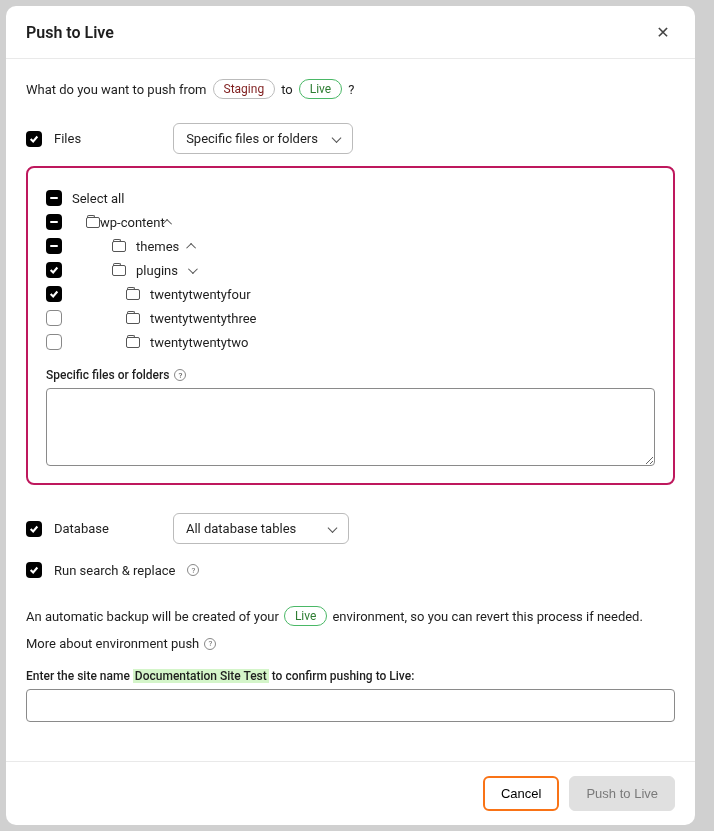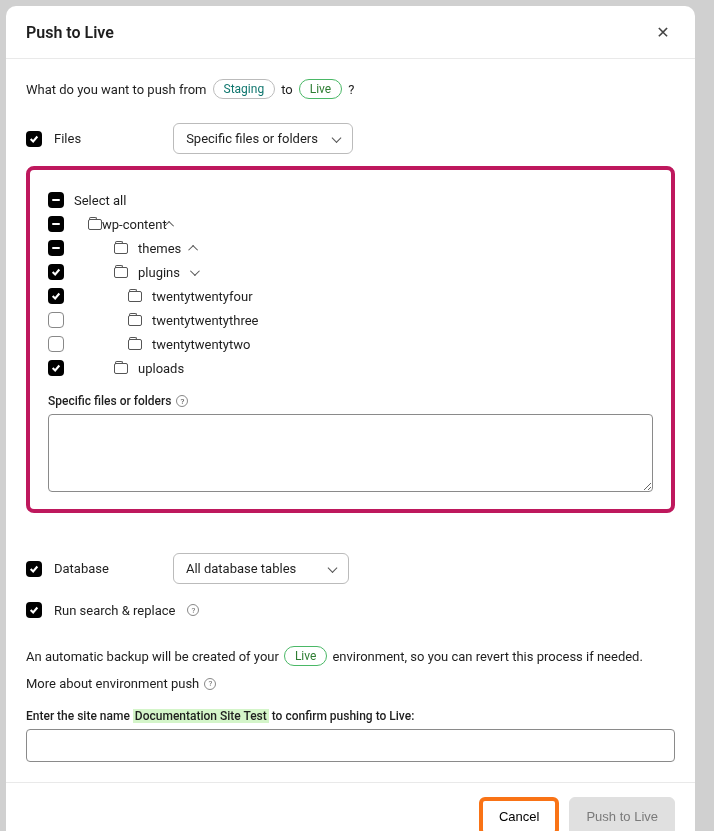--- a/index.html
+++ b/index.html
@@ -30,21 +30,21 @@
 .close-btn {
   background: none; border: none; font-size: 16px; cursor: pointer;
   color: #444; width: 24px; height: 24px; display:flex; align-items:center; justify-content:center;
 }
 .modal-body { padding: 20px; flex: 1; }
 .prompt-line { display: flex; align-items: center; gap: 6px; margin-bottom: 24px; flex-wrap: wrap; }
 .pill {
   display: inline-flex; align-items: center; padding: 2px 10px;
   border-radius: 12px; font-size: 12px;
 }
-.pill-staging { border: 1px solid #bbb; color: #0f766e; }
+.pill-staging { border: 1px solid #bbb; color: #7f1d1d; }
 .pill-live { border: 1px solid #4ab866; color: #2e7d32; }
 .row {
   display: flex; align-items: center; gap: 12px; margin-bottom: 12px;
 }
 .checkbox {
   width: 16px; height: 16px; border-radius: 4px; background: #000;
   display: flex; align-items: center; justify-content: center;
   cursor: pointer; flex-shrink: 0;
 }
 .checkbox.empty { background: #fff; border: 1px solid #888; }
@@ -56,22 +56,22 @@
   border: 1px solid #bbb; border-radius: 6px; padding: 7px 34px 7px 12px;
   font-size: 13px; background: #fff; position: relative; min-width: 176px;
   cursor: pointer; display: inline-flex; align-items: center;
 }
 .select::after {
   content: ""; position: absolute; right: 12px; top: 50%;
   width: 6px; height: 6px; border-right: 1.5px solid #555; border-bottom: 1.5px solid #555;
   transform: translateY(-65%) rotate(45deg);
 }
 .panel {
-  border: 4px solid #be185d; border-radius: 8px; padding: 18px 18px 14px;
-  margin-top: 6px; margin-bottom: 40px;
+  border: 2px solid #be185d; border-radius: 8px; padding: 18px 18px 14px;
+  margin-top: 6px; margin-bottom: 28px;
 }
 .tree-row {
   display: flex; align-items: center; gap: 10px; padding: 4px 0;
 }
 .tree-cb { margin-right: 0; }
 .folder-icon {
   width: 14px; height: 11px; border: 1.3px solid #555; border-radius: 2px;
   position: relative; flex-shrink: 0;
 }
 .folder-icon::before {
@@ -108,21 +108,21 @@
 .confirm-input {
   width: 100%; border: 1px solid #8a8a8a; border-radius: 4px;
   padding: 8px; font-size: 13px;
 }
 .modal-footer {
   border-top: 1px solid #e9e9e9; padding: 14px 20px;
   display: flex; justify-content: flex-end; gap: 10px;
 }
 .btn {
   padding: 8px 16px; border-radius: 6px; font-size: 13px; cursor: pointer;
-  border: 4px solid #f97316; background: #fff;
+  border: 2px solid #f97316; background: #fff;
 }
 .btn-primary {
   background: #e0e0e0; border: 1px solid #e0e0e0; color: #7a7a7a;
 }
 </style>
 </head>
 <body>
 
 <div class="modal">
 
@@ -222,31 +222,20 @@
       </div>
 
       <div class="tree-row">
         <div class="checkbox empty tree-cb"></div>
         <span class="indent-3" style="display:flex;align-items:center;gap:10px;">
           <span class="folder-icon"></span>
           <span>twentytwentytwo</span>
         </span>
       </div>
 
-      <div class="tree-row">
-        <div class="checkbox tree-cb">
-          <svg viewBox="0 0 12 12">
-              <polyline class="check" points="2,6 5,9 10,3"></polyline>
-            </svg>
-        </div>
-        <span class="indent-2" style="display:flex;align-items:center;gap:10px;">
-          <span class="folder-icon"></span>
-          <span>uploads</span>
-        </span>
-      </div>
 
       <div class="field-label">
         <span>Specific files or folders</span>
         <span class="info-icon">?</span>
       </div>
       <textarea class="textarea" style=""></textarea>
     </div>
 
     
     <div class="row">

